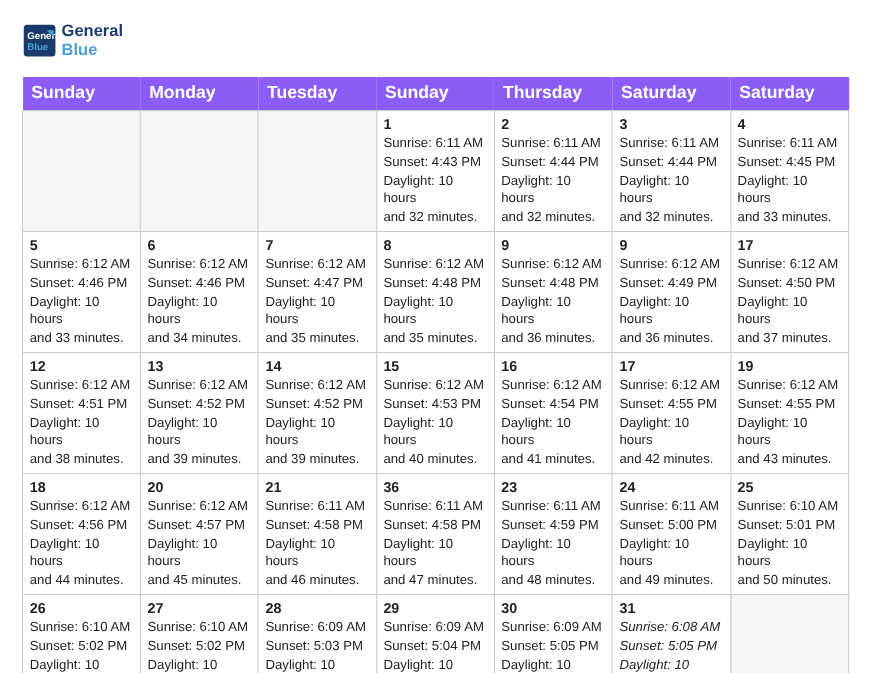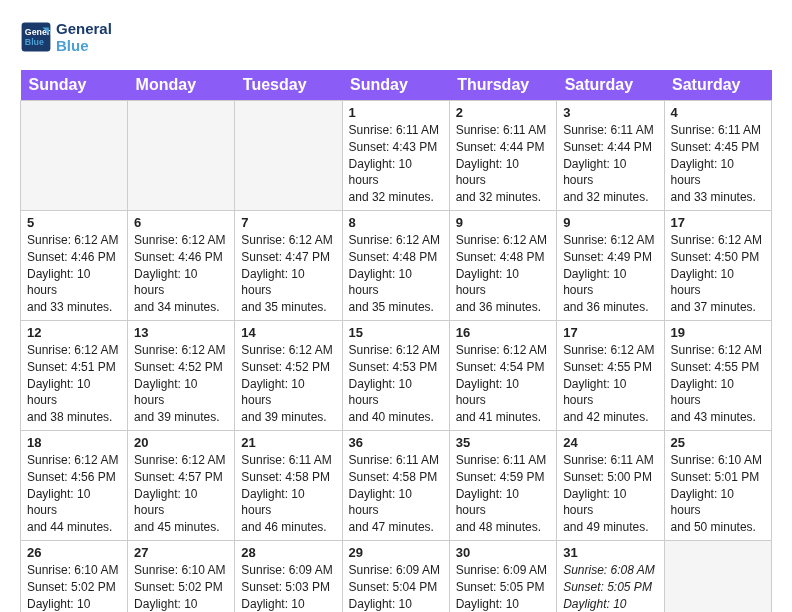--- a/index.html
+++ b/index.html
@@ -267,21 +267,21 @@
 and 46 minutes.</div>
         </td>
         <td>
           <span class="day-num">36</span>
           <div class="day-info" style="white-space: pre-line;">Sunrise: 6:11 AM
 Sunset: 4:58 PM
 Daylight: 10 hours
 and 47 minutes.</div>
         </td>
         <td>
-          <span class="day-num">35</span>
+          <span class="day-num">23</span>
           <div class="day-info" style="white-space: pre-line;">Sunrise: 6:11 AM
 Sunset: 4:59 PM
 Daylight: 10 hours
 and 48 minutes.</div>
         </td>
         <td>
           <span class="day-num">24</span>
           <div class="day-info" style="white-space: pre-line;">Sunrise: 6:11 AM
 Sunset: 5:00 PM
 Daylight: 10 hours

